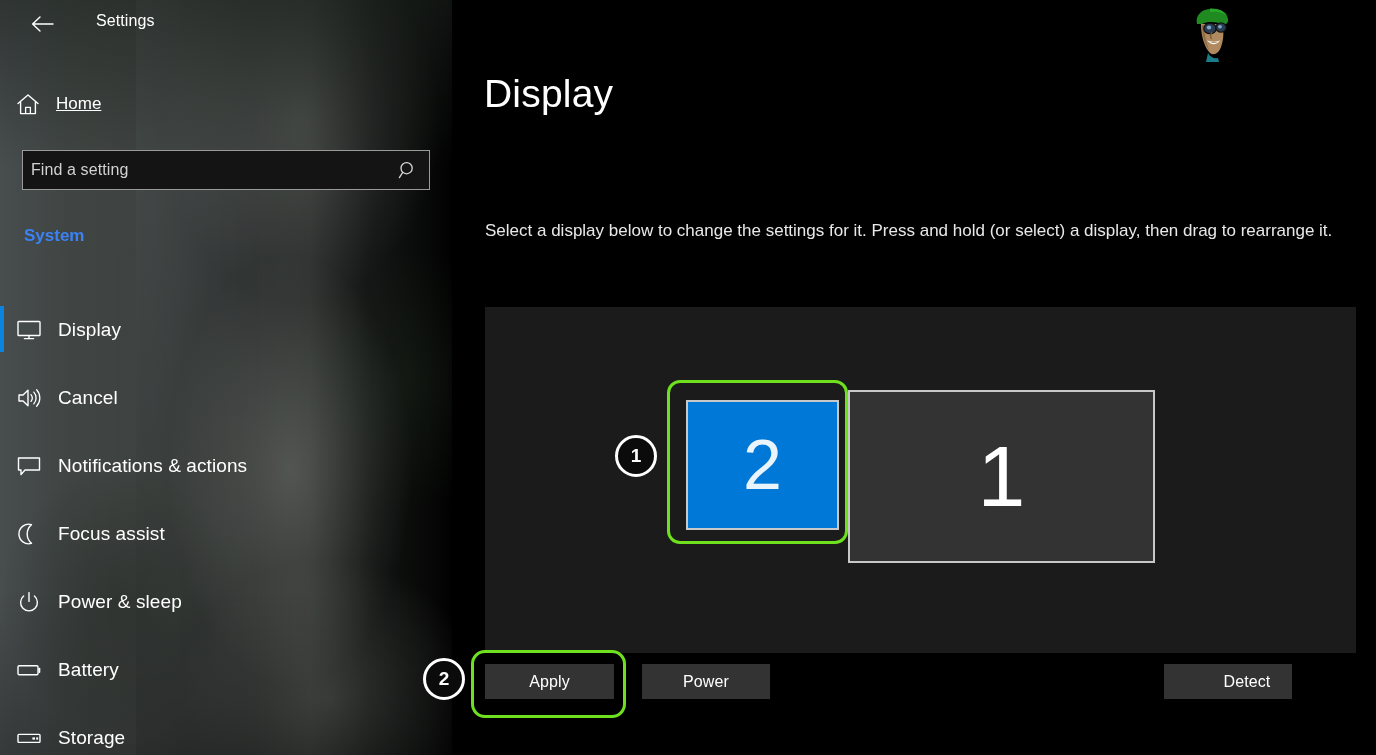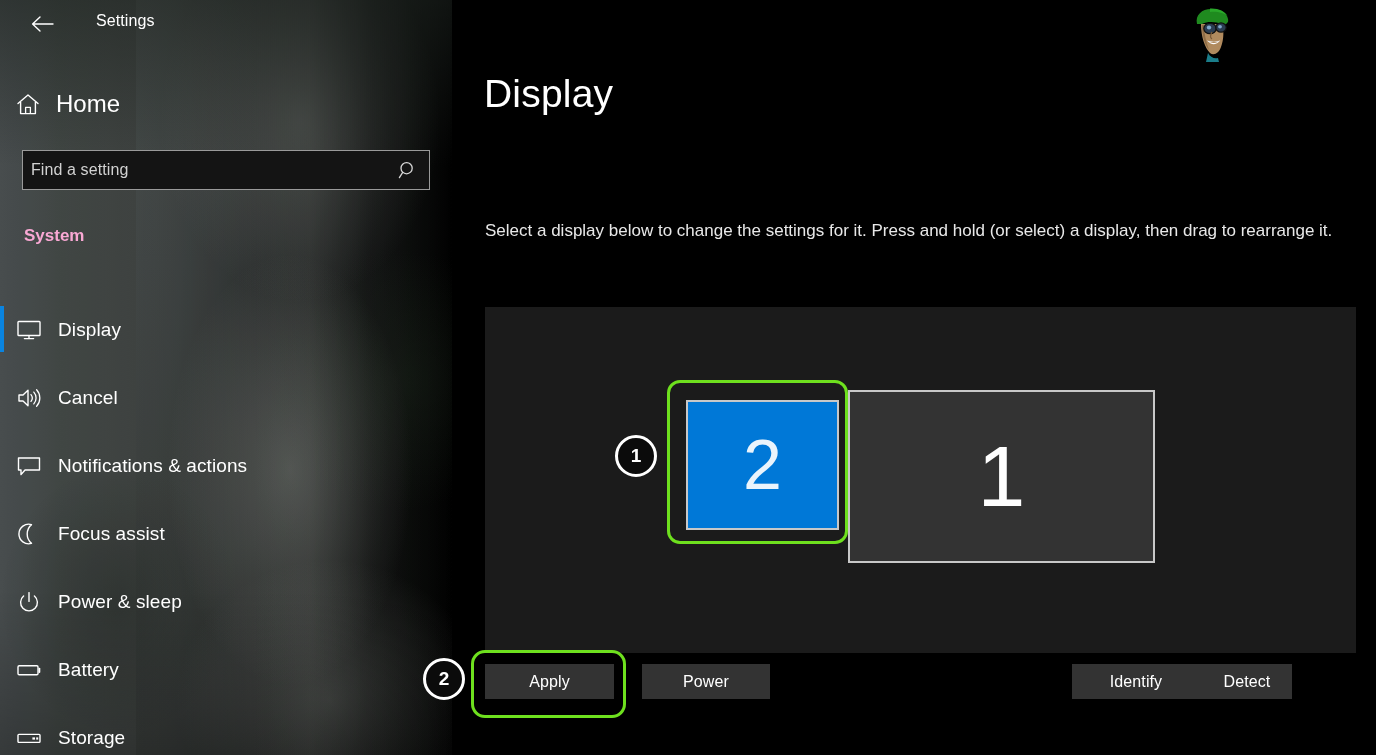--- a/index.html
+++ b/index.html
@@ -85,21 +85,21 @@
   }
 
   
   .home-row {
     position: absolute;
     left: 0; top: 84px;
     width: 452px; height: 40px;
     display: flex; align-items: center;
   }
   .home-icon { width: 56px; display: flex; justify-content: center; align-items: center; }
-  .home-label { font-size: 24px; color: #ffffff; }
+  .home-label { font-size: 17px; color: #ffffff; text-decoration: underline; }
 
   
   .search-box {
     position: absolute;
     left: 22px; top: 150px;
     width: 408px; height: 40px;
     background: #141414;
     border: 1px solid #9a9a9a;
     display: flex; align-items: center;
   }
@@ -113,21 +113,21 @@
   .search-icon-wrap {
     width: 42px;
     display: flex; align-items: center; justify-content: center;
   }
 
   .section-head {
     position: absolute;
     left: 24px; top: 226px;
     font-size: 17px;
     font-weight: bold;
-    color: #f9a8d4;
+    color: #3b82f6;
   }
 
   
   .nav-list {
     position: absolute;
     left: 0; top: 296px;
     width: 452px;
   }
   .nav-item {
     position: relative;
@@ -428,21 +428,20 @@
 
   <div class="badge badge-1">
     <span>1</span>
   </div>
   <div class="badge badge-2">
     <span>2</span>
   </div>
 
   <div class="btn btn-apply">Apply</div>
   <div class="btn btn-cancel">Power</div>
-  <div class="btn btn-identify">Identify</div>
   <div class="btn btn-detect">Detect</div>
 
   <div class="watermark">
     <svg width="48" height="56" viewBox="0 0 48 56">
       <path d="M9 18 C7 9 14 3 23 3 C33 3 39 7 40 13 C41 17 38 19 34 18 C28 16 20 15 14 18 Z" fill="#1f8a1f"></path>
       <path d="M22 2.5 C30 2 37 5 39.5 10 C36 7 29 5 22 6 Z" fill="#2aa82a"></path>
       <path d="M13 18 C13 31 17 42 22 47 C26 50 31 47 33 41 C36 33 36 24 34 18 Z" fill="#b08a5e"></path>
       <path d="M14 19 C14 30 17 39 21 44 C18 36 16 27 16 19 Z" fill="#8d6b45"></path>
       <ellipse cx="22" cy="22.5" rx="6.2" ry="5.2" fill="#2b3d52" stroke="#111" stroke-width="1.2"></ellipse>
       <ellipse cx="33" cy="21.5" rx="5.2" ry="4.6" fill="#2b3d52" stroke="#111" stroke-width="1.2"></ellipse>

